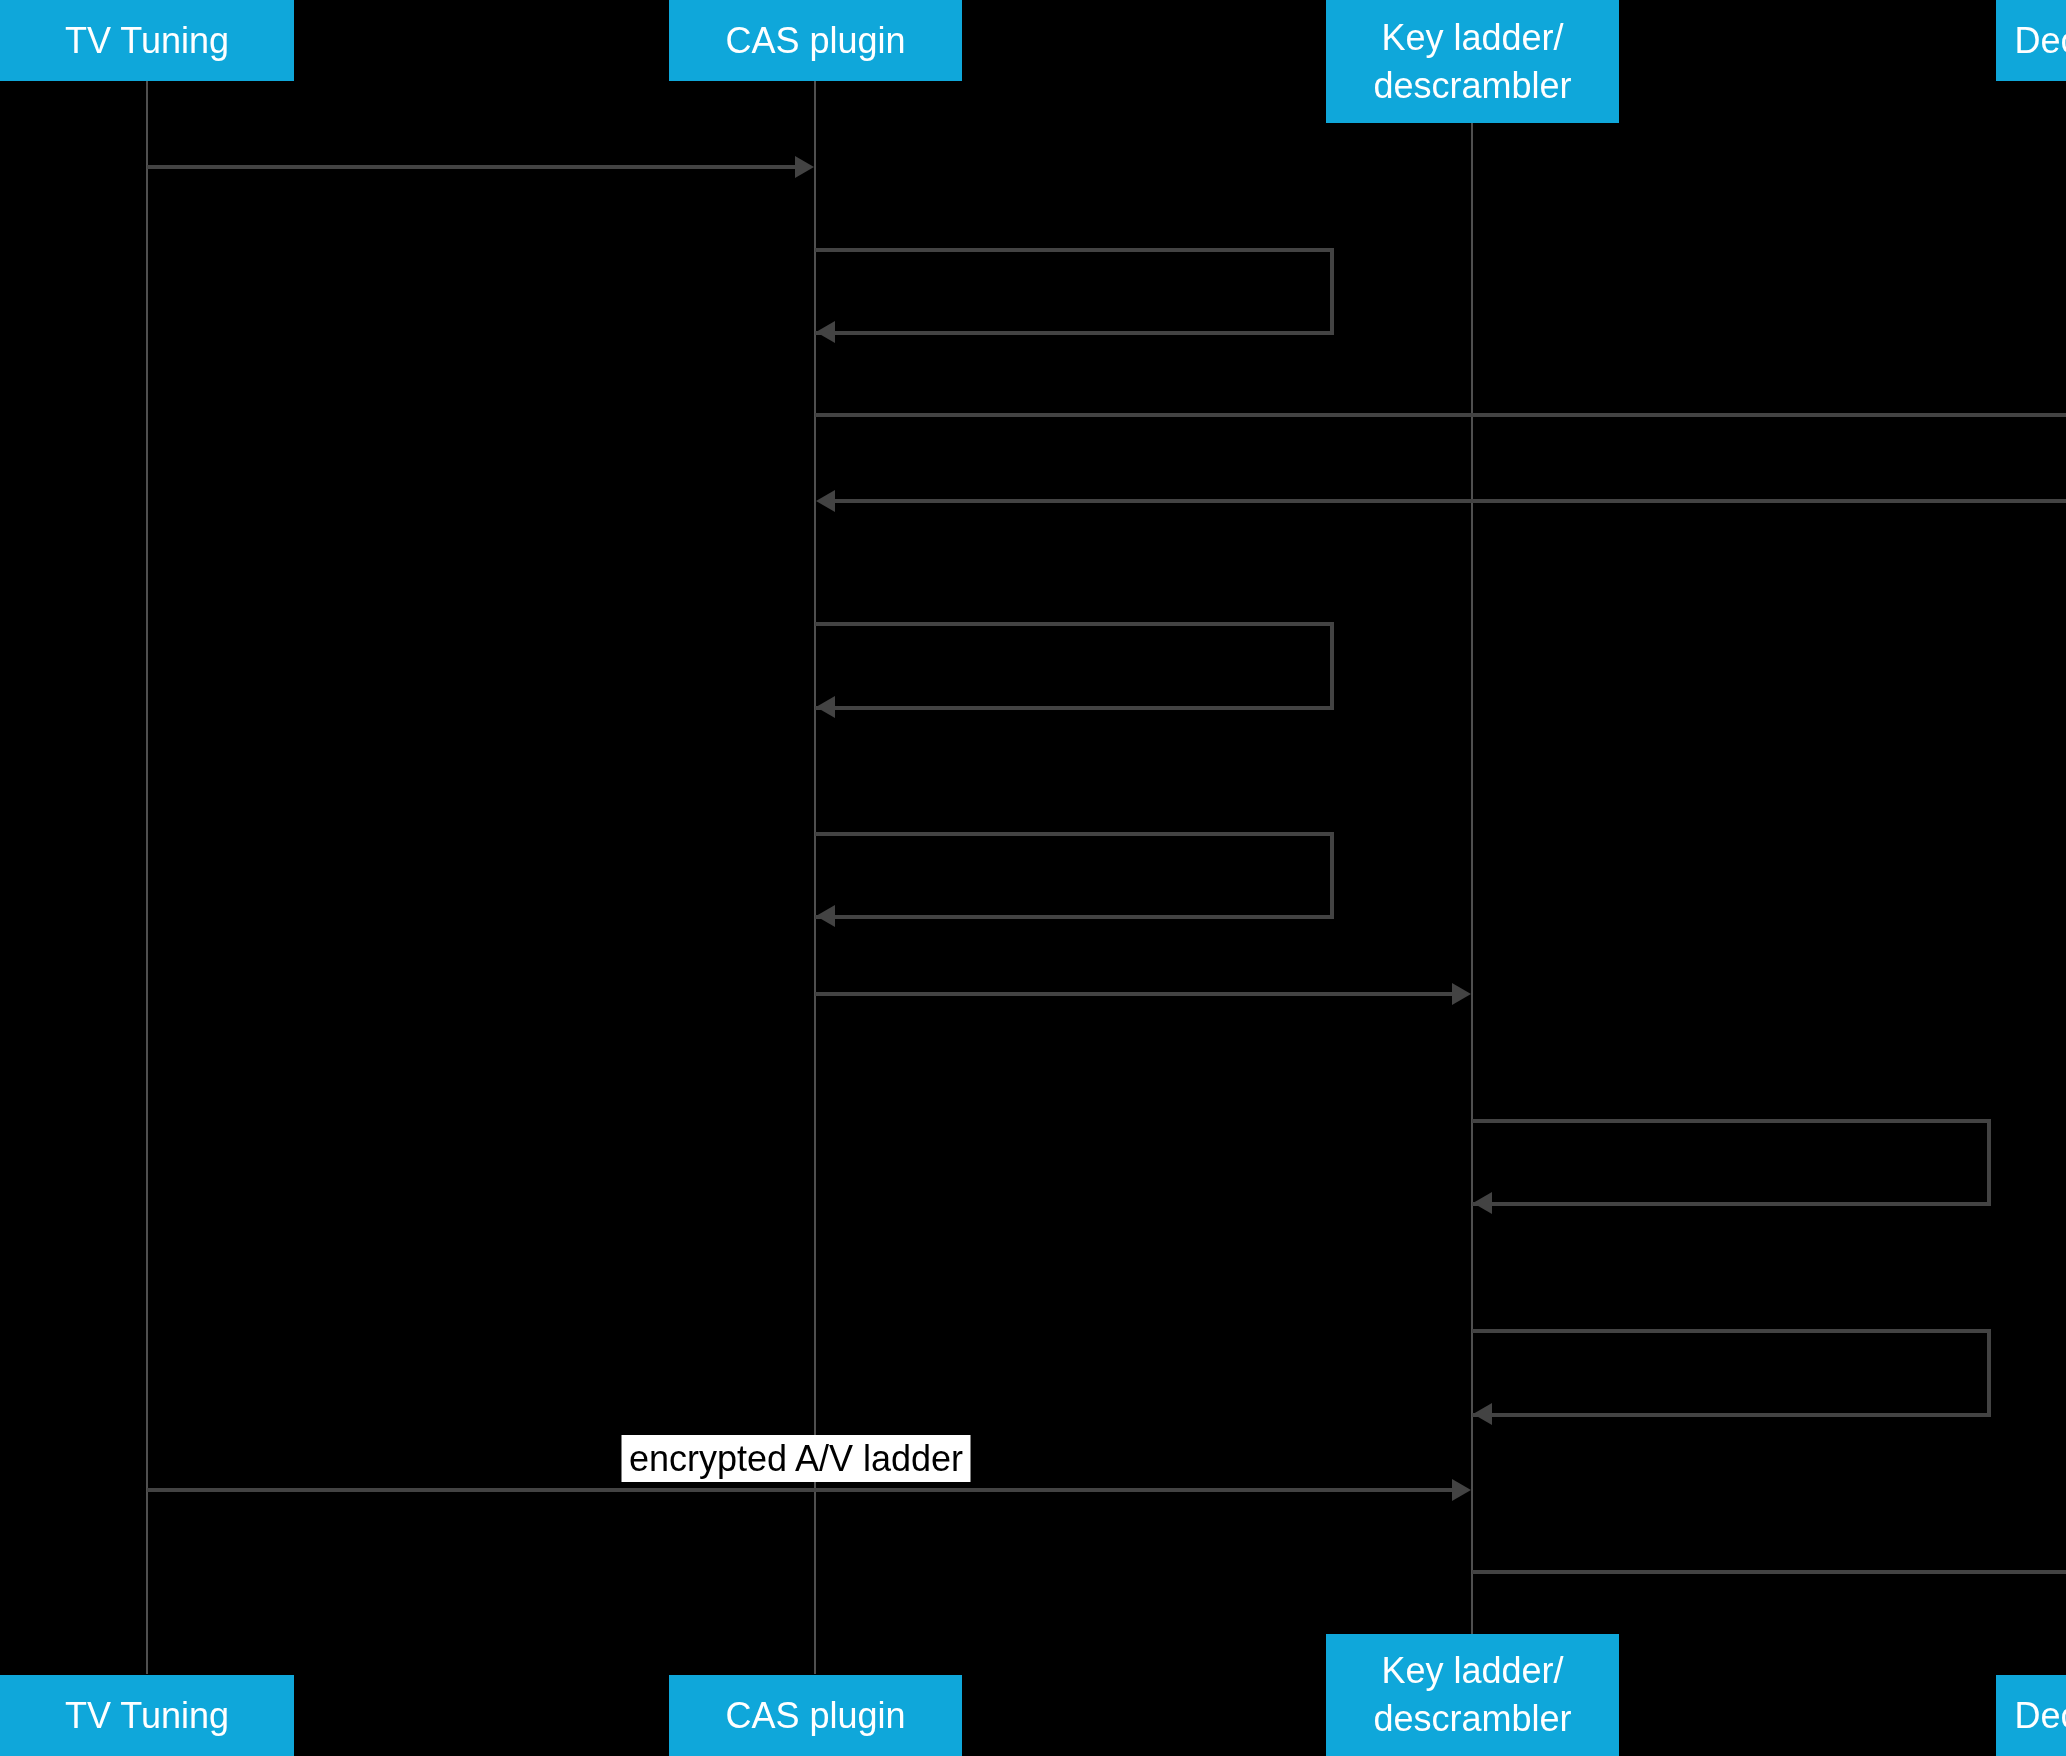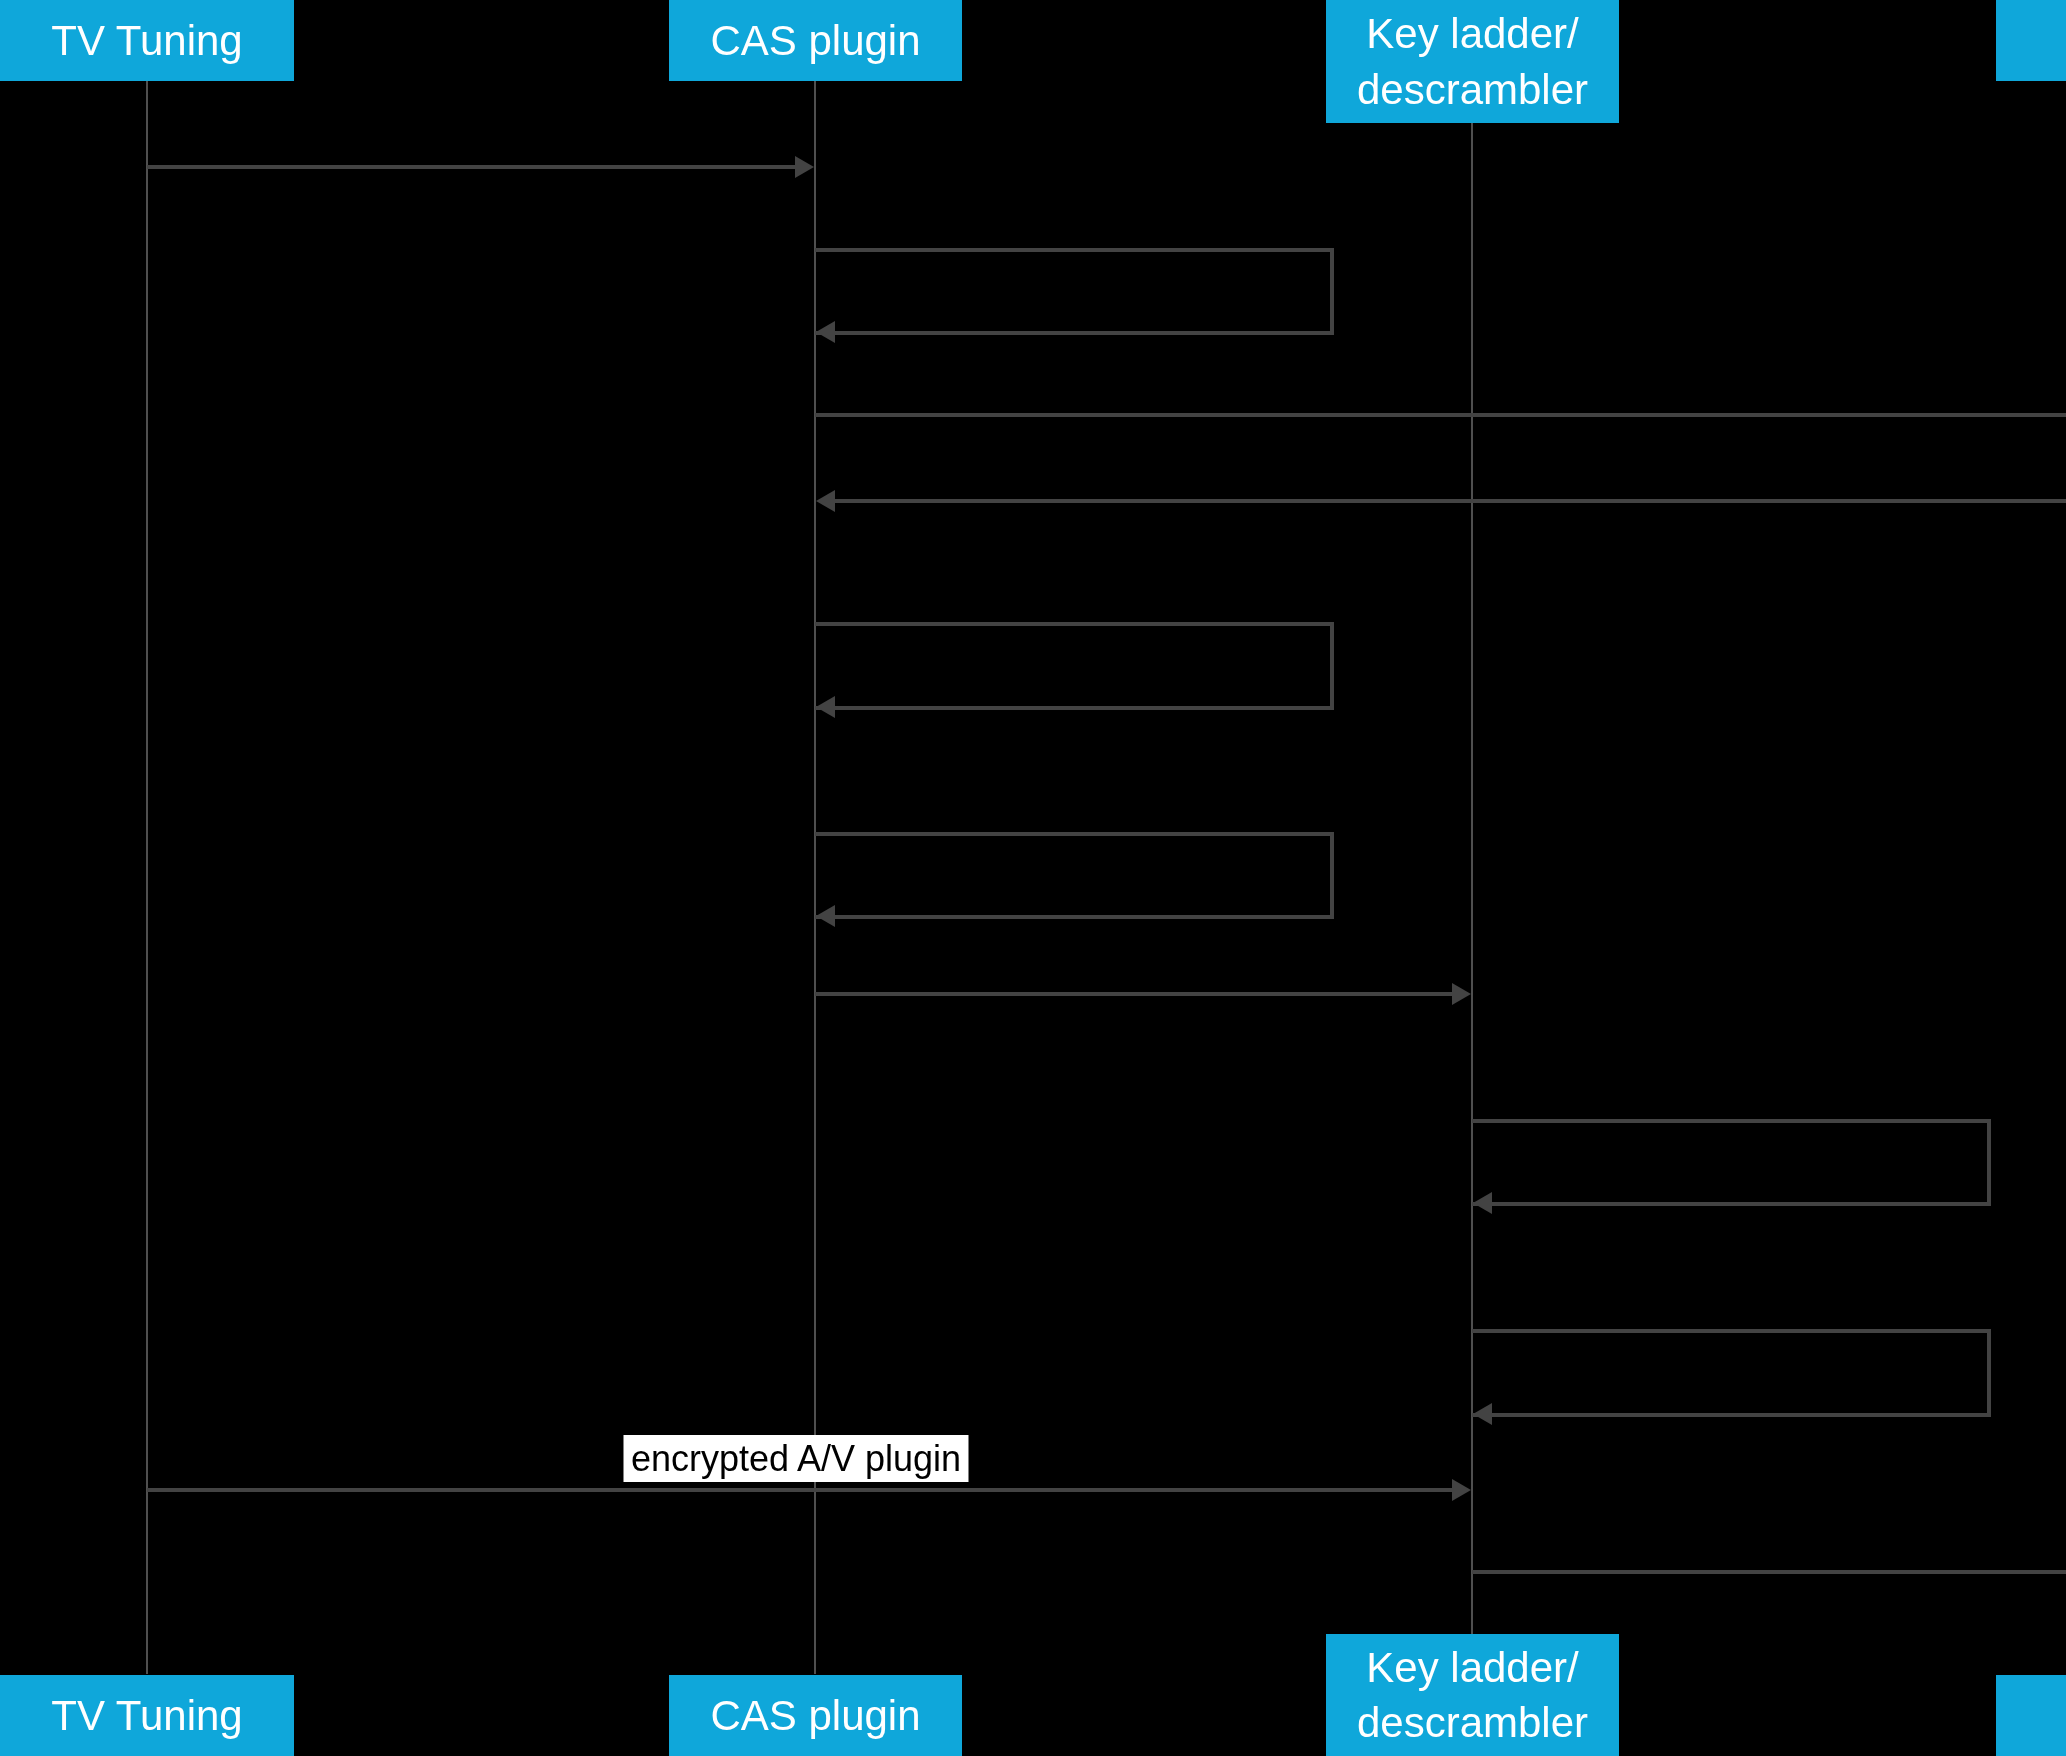--- a/index.html
+++ b/index.html
@@ -17,21 +17,21 @@
   }
   .actor-box {
     position: absolute;
     background: #0FA7DA;
     color: #ffffff;
     display: flex;
     flex-direction: column;
     align-items: center;
     justify-content: center;
     text-align: center;
-    font-size: 42px;
+    font-size: 36px;
     line-height: 1.32;
     letter-spacing: 0px;
   }
   .lifeline {
     position: absolute;
     width: 2.1px;
     background: #4f4f4f;
   }
   .msg-line {
     position: absolute;
@@ -116,16 +116,16 @@
     <div class="self-loop" style="left: 815px; top: 832px; width: 519px; height: 87px;"></div>
     <div class="arrowhead left" style="left: 816px; top: 905px;"></div>
     <div class="msg-line" style="left: 815px; top: 992px; width: 639px;"></div>
     <div class="arrowhead right" style="left: 1452px; top: 983px;"></div>
     <div class="self-loop" style="left: 1472px; top: 1119px; width: 519px; height: 87px;"></div>
     <div class="arrowhead left" style="left: 1473px; top: 1192px;"></div>
     <div class="self-loop" style="left: 1472px; top: 1329px; width: 519px; height: 88px;"></div>
     <div class="arrowhead left" style="left: 1473px; top: 1403px;"></div>
     <div class="msg-line" style="left: 147px; top: 1488px; width: 1307px;"></div>
     <div class="arrowhead right" style="left: 1452px; top: 1479px;"></div>
-    <div class="msg-label" style="left: 796px; top: 1435px;">encrypted A/V plugin</div>
+    <div class="msg-label" style="left: 796px; top: 1435px;">encrypted A/V ladder</div>
     <div class="msg-line" style="left: 1472px; top: 1570px; width: 652px;"></div>
   </div>
 
 
 </body></html>

